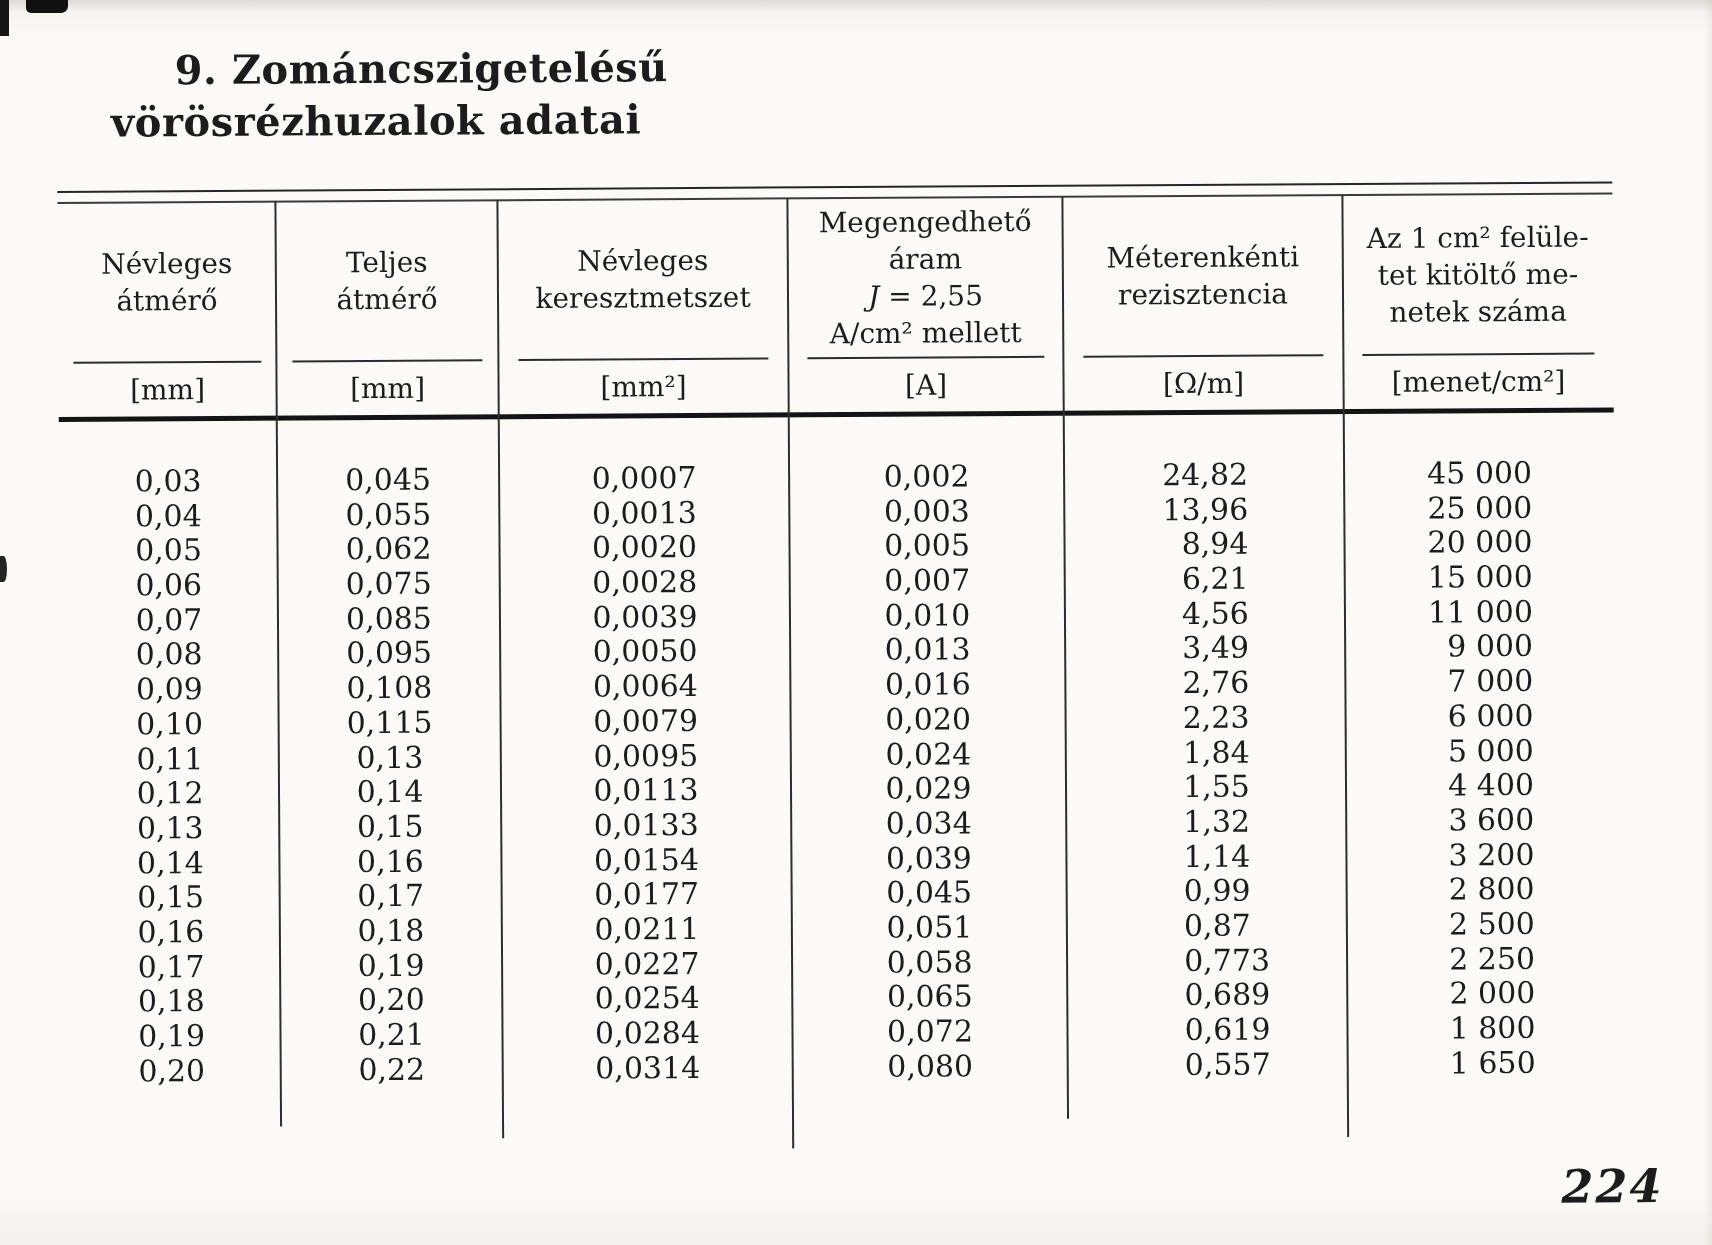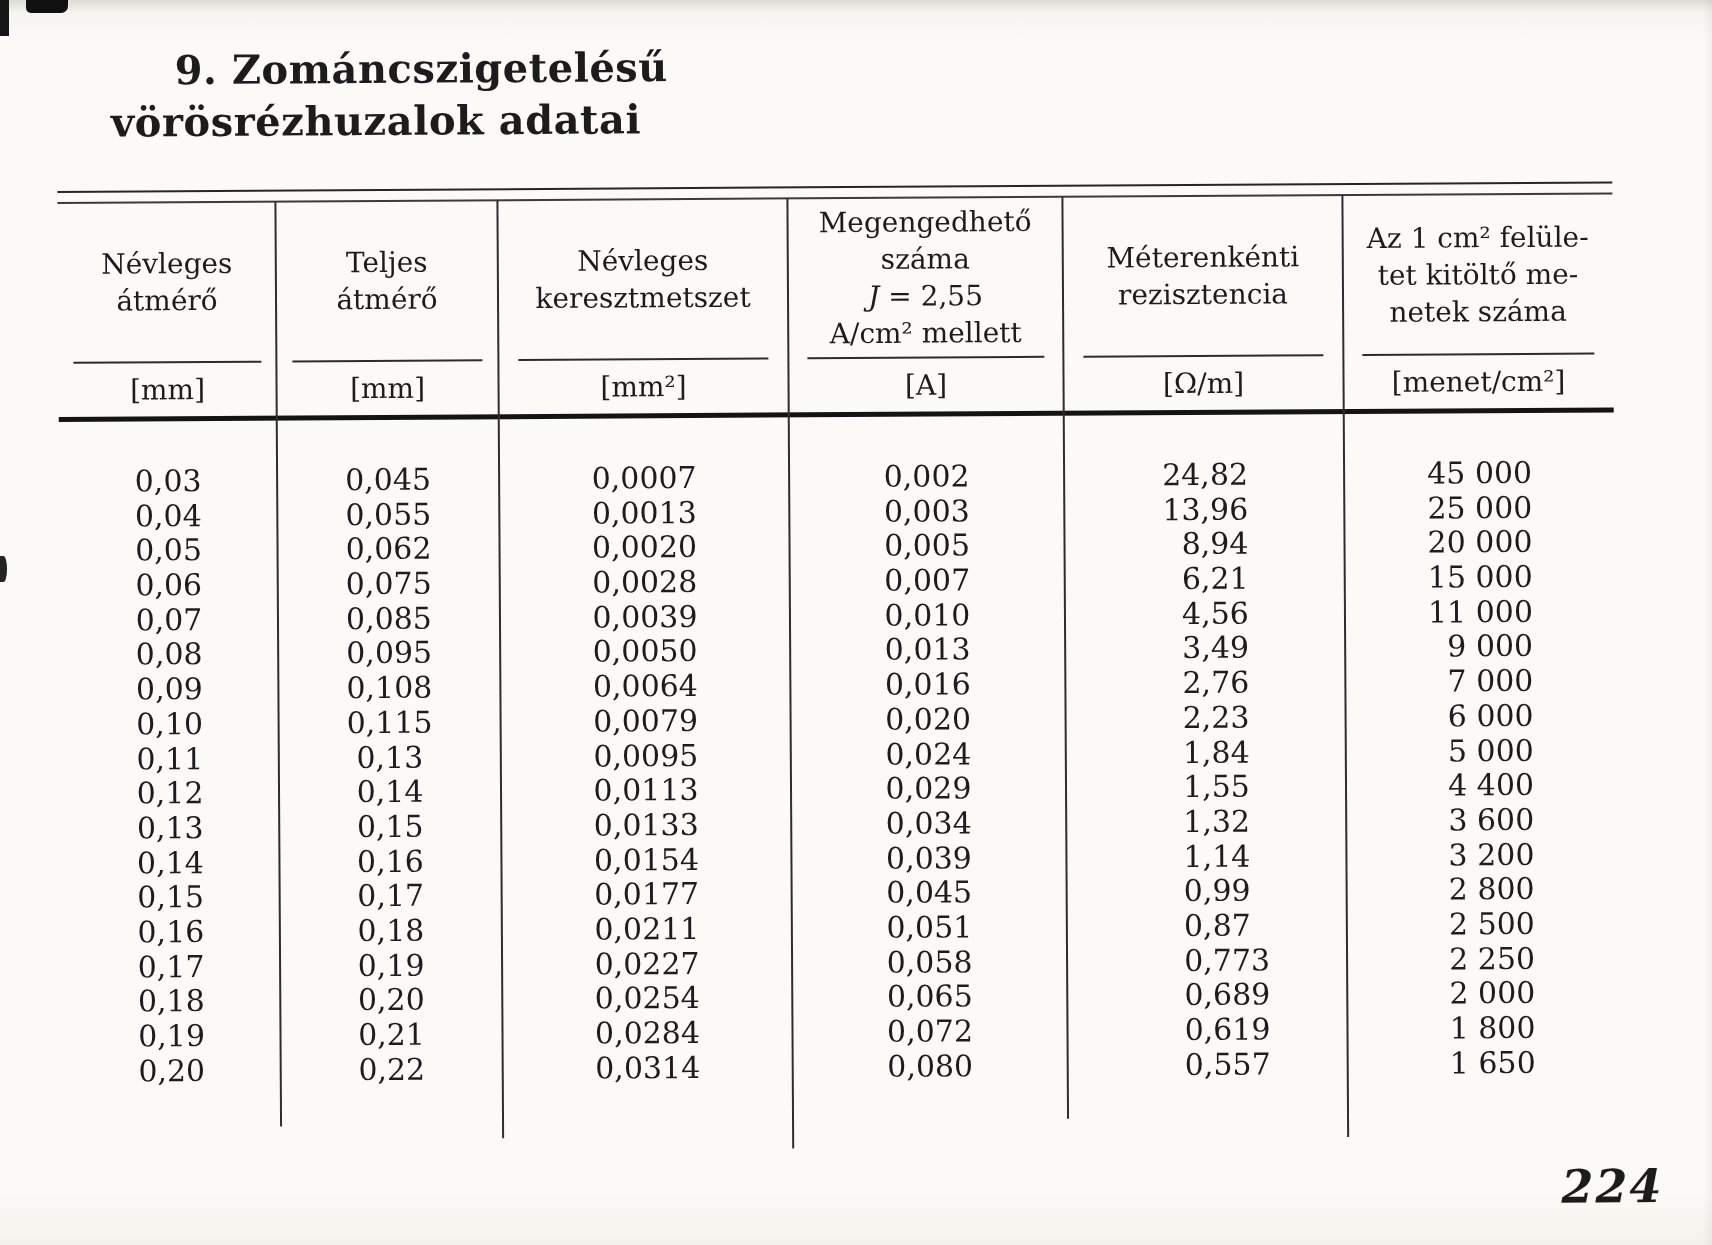--- a/index.html
+++ b/index.html
@@ -81,21 +81,21 @@
             <div class="hlabel">
               <div class="hline">Névleges</div>
               <div class="hline">keresztmetszet</div>
             </div>
             <div class="hsubrule"></div>
             <div class="hunit">[mm²]</div>
           </div>
           <div class="hcell" style="width: 275px;">
             <div class="hlabel">
               <div class="hline">Megengedhető</div>
-              <div class="hline">száma</div>
+              <div class="hline">áram</div>
               <div class="hline"><i>J</i> = 2,55</div>
               <div class="hline">A/cm² mellett</div>
             </div>
             <div class="hsubrule"></div>
             <div class="hunit">[A]</div>
           </div>
           <div class="hcell" style="width: 280px;">
             <div class="hlabel">
               <div class="hline">Méterenkénti</div>
               <div class="hline">rezisztencia</div>

